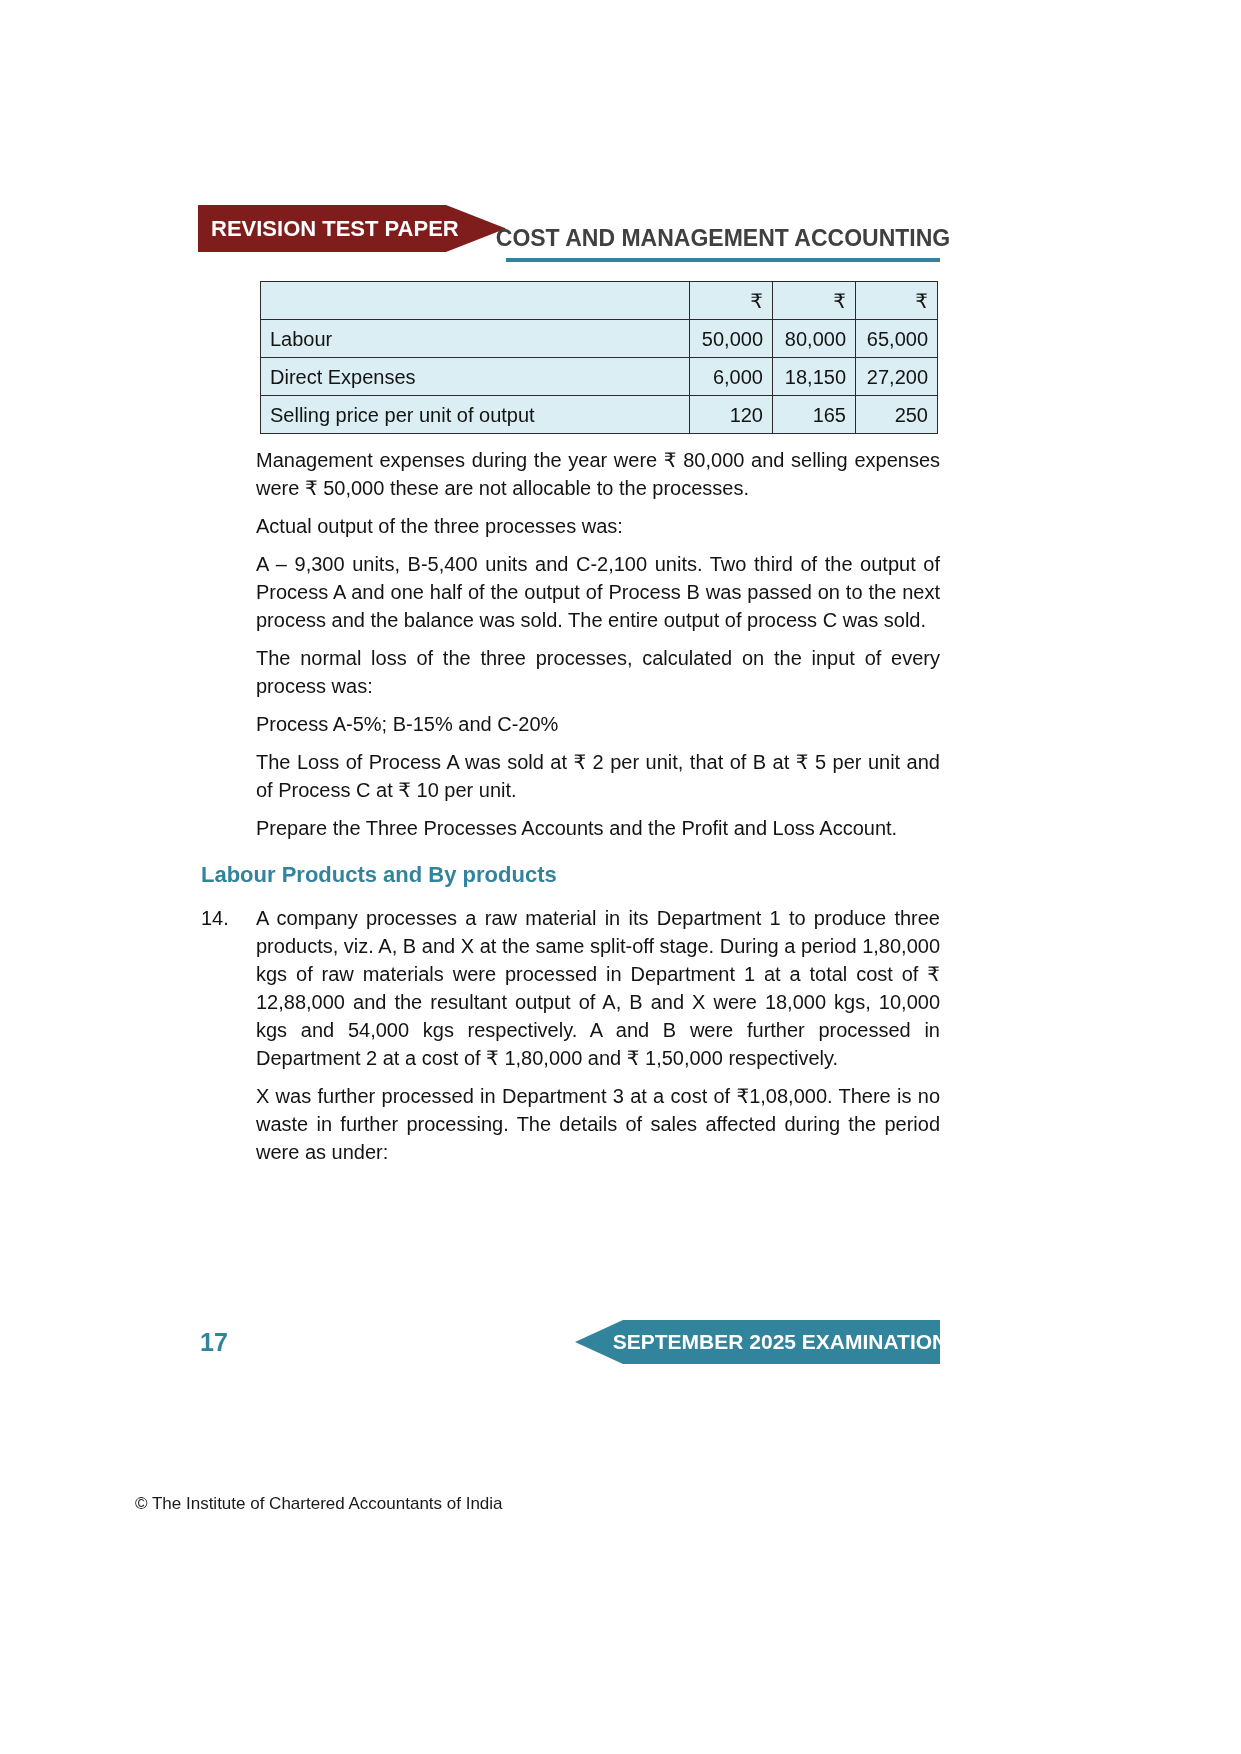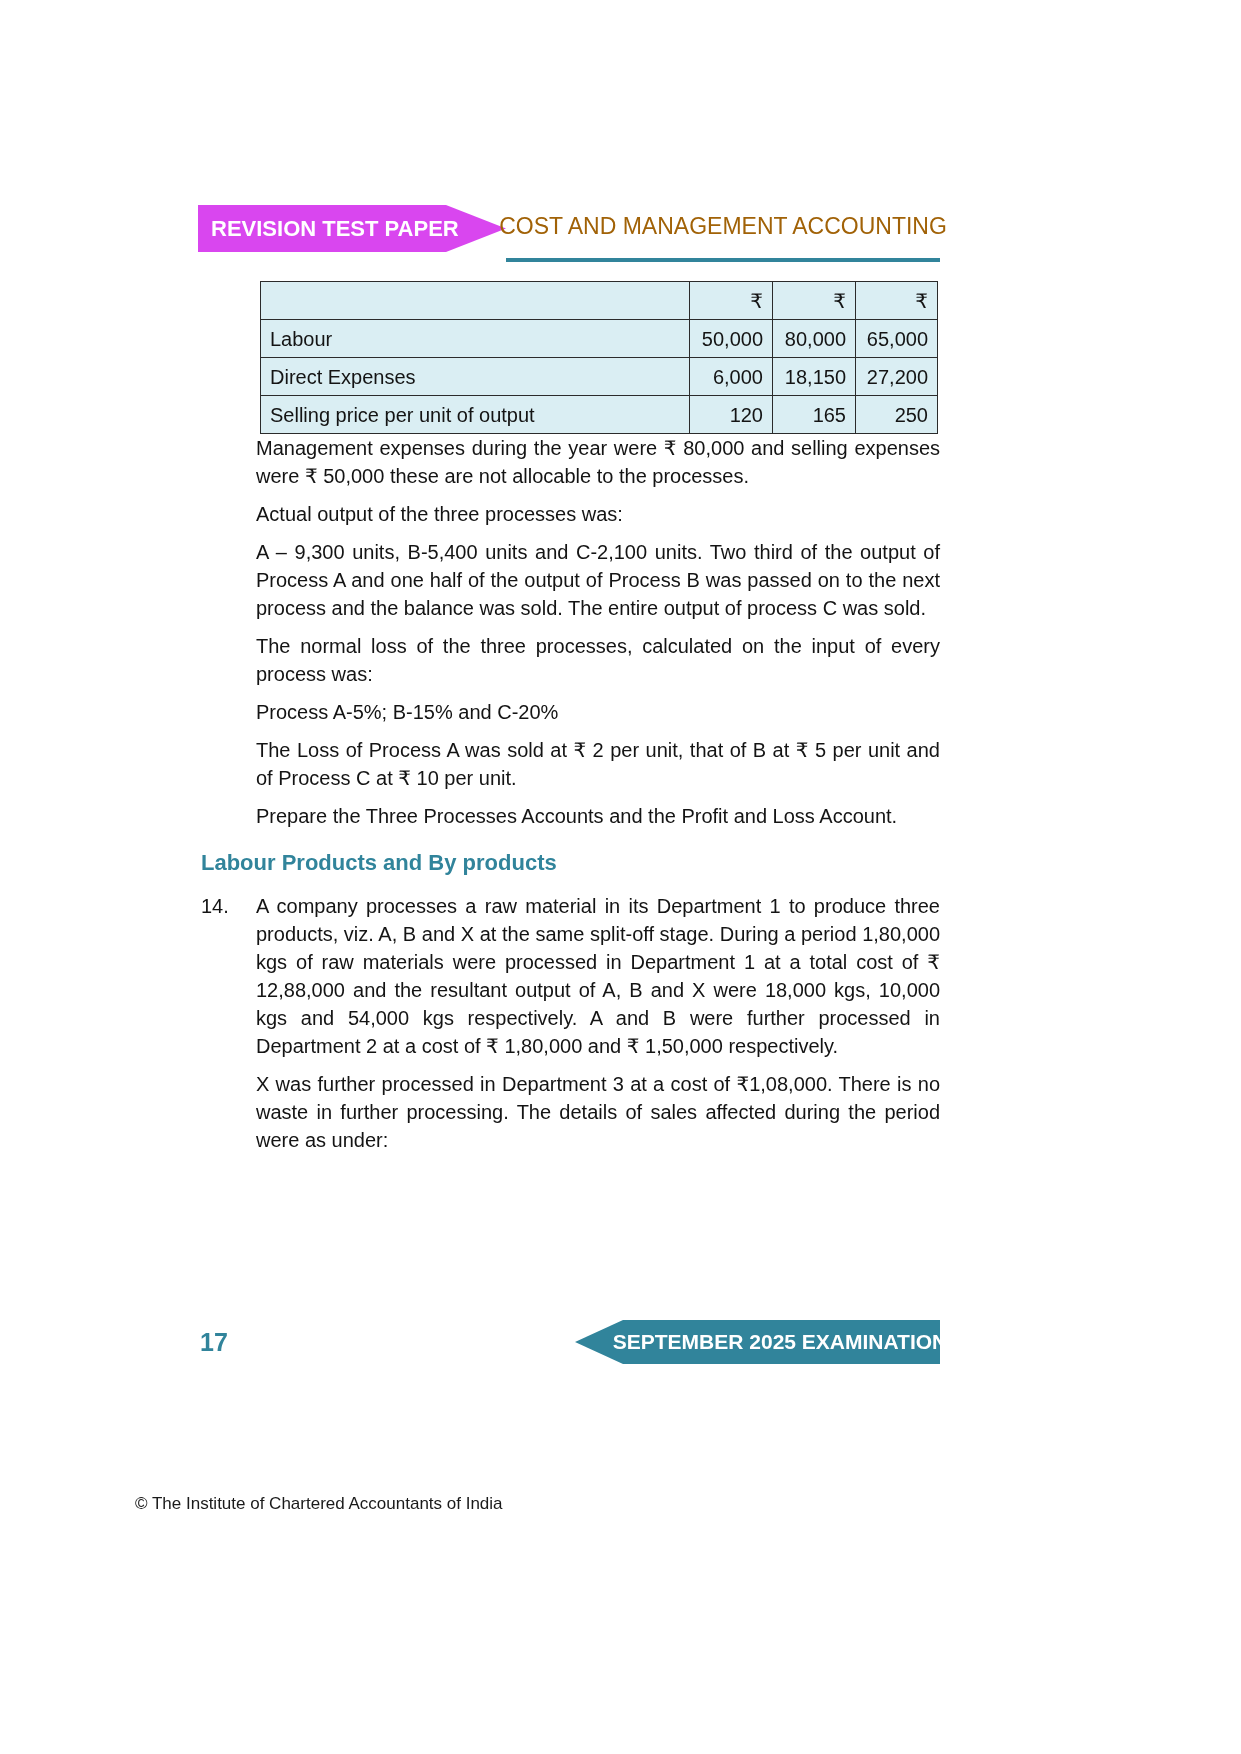--- a/index.html
+++ b/index.html
@@ -24,21 +24,21 @@
     left: 198px;
     width: 742px;
     height: 57px;
   }
   .banner-shape {
     position: absolute;
     left: 0;
     top: 0;
     width: 308px;
     height: 47px;
-    background: #d946ef;
+    background: #7f1d1d;
     clip-path: polygon(0 0, 248px 0, 100% 50%, 248px 100%, 0 100%);
     display: flex;
     align-items: center;
     padding-left: 13px;
     box-sizing: border-box;
   }
   .banner-shape span {
     color: #ffffff;
     font-weight: bold;
     font-size: 22px;
@@ -51,24 +51,24 @@
     top: 0;
     height: 57px;
     border-bottom: 4px solid #31849B;
     display: flex;
     align-items: flex-end;
     justify-content: center;
     padding-bottom: 6px;
     box-sizing: border-box;
   }
   .header-title-box h1 {
-    margin: 12px;
-    color: #a16207;
+    margin: 0;
+    color: #404040;
     font-size: 23px;
-    font-weight: normal;
+    font-weight: bold;
     white-space: nowrap;
   }
 
   
   .content {
     position: absolute;
     top: 281px;
     left: 201px;
     width: 739px;
     font-size: 20px;
@@ -93,21 +93,21 @@
     vertical-align: middle;
   }
   table.cost-table .lbl { text-align: left; }
   table.cost-table .val { text-align: right; }
 
   .para {
     margin: 10px 0 0 55px;
     width: 684px;
     text-align: justify;
   }
-  .para.first { margin-top: 0; }
+  .para.first { margin-top: 12px; }
 
   .section-heading {
     margin: 18px 0 0 0;
     color: #31849B;
     font-weight: bold;
     font-size: 22px;
     line-height: 30px;
   }
 
   .numbered-item {

